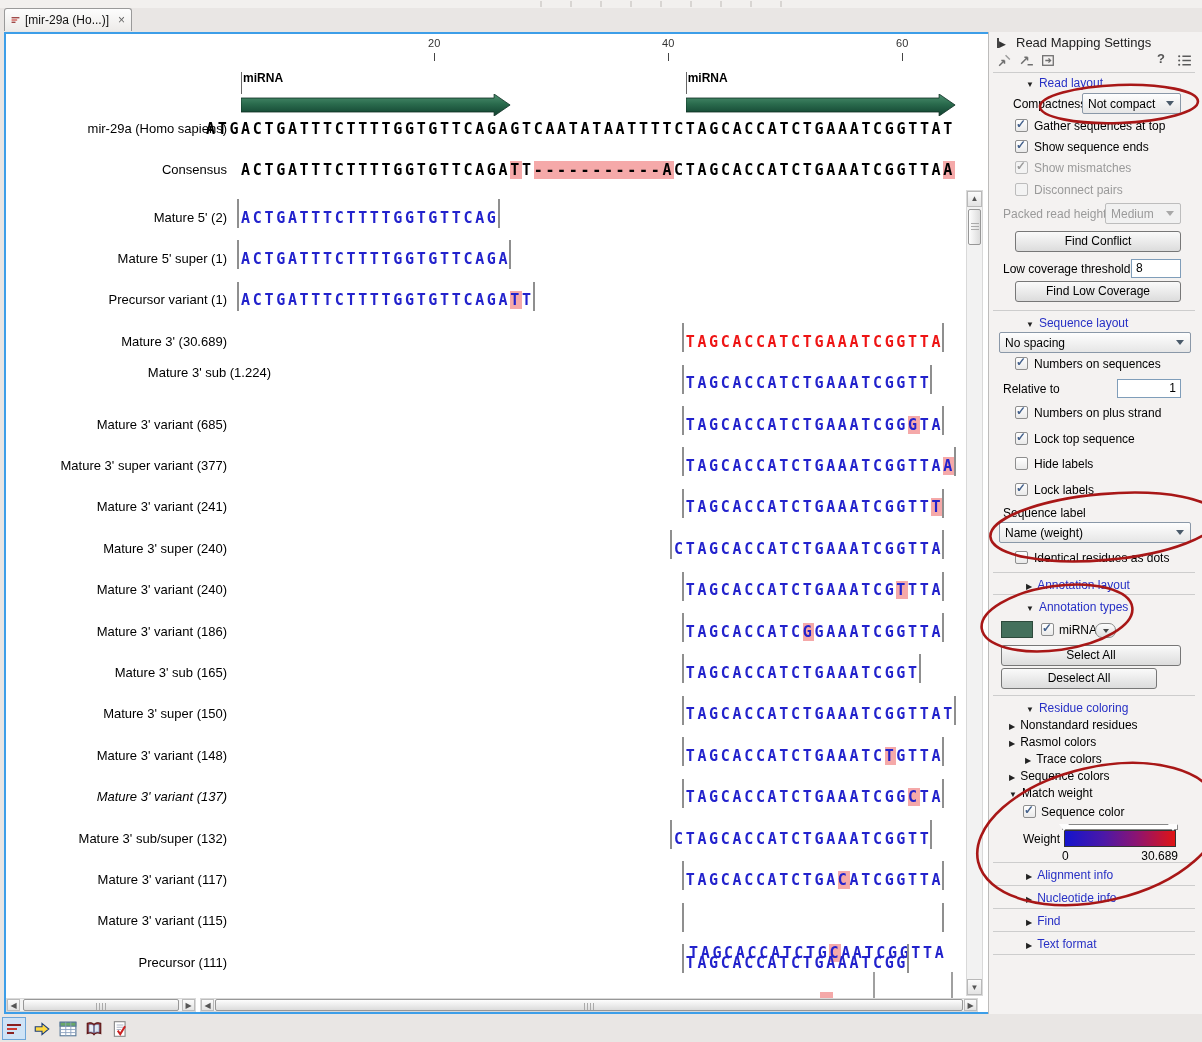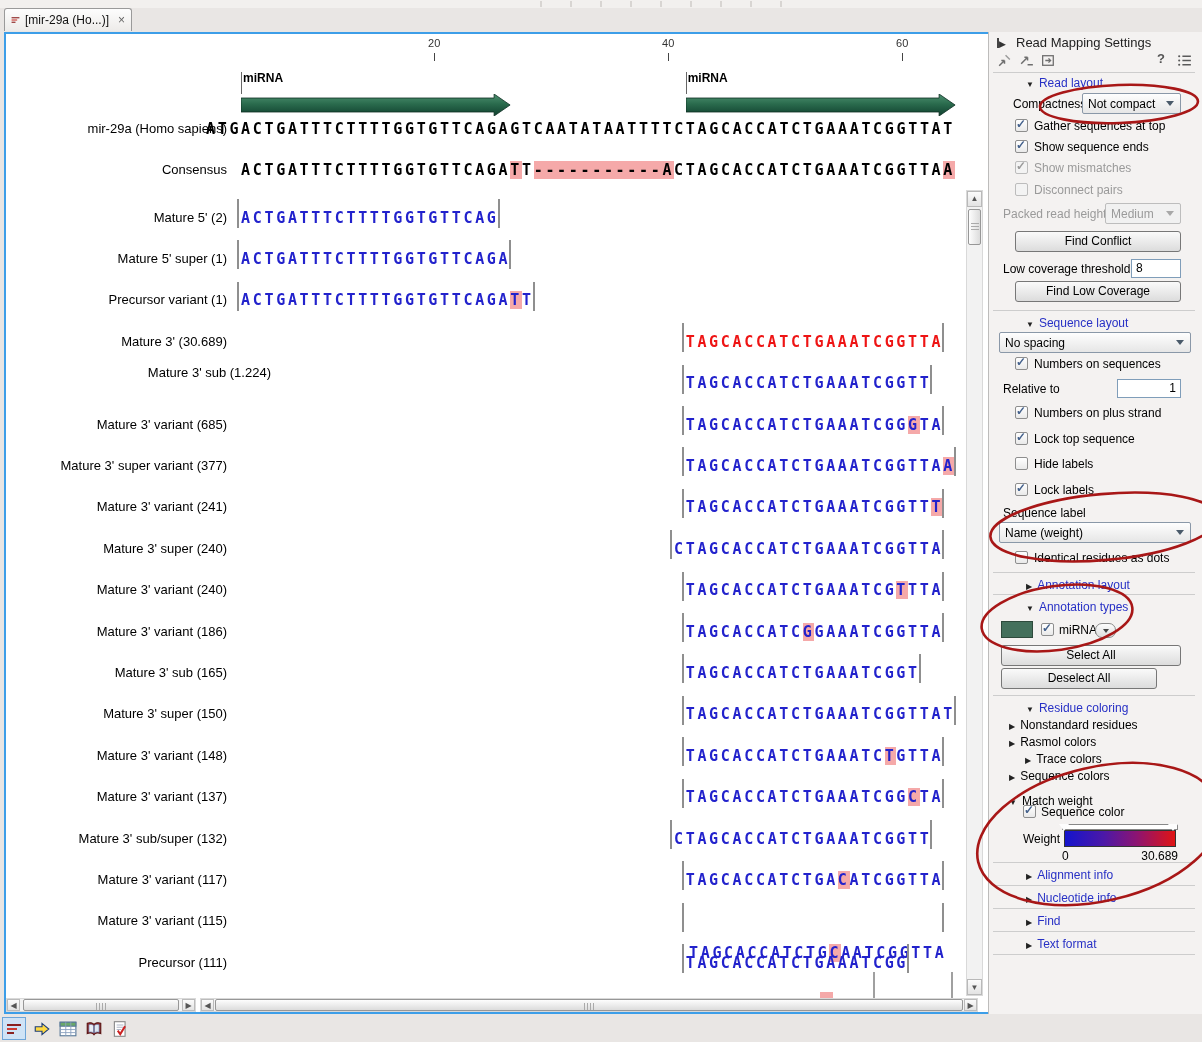--- a/index.html
+++ b/index.html
@@ -203,21 +203,21 @@
         <div class="endbar" style="left: 675.7px; top: 620.4px;"></div>
         <div class="endbar" style="left: 912.7px; top: 620.4px;"></div>
         <div class="row-label" style="top: 671.3px;">Mature 3' super (150)</div>
         <div class="seq" style="left: 679.7px; top: 671.3px;"><span>T</span><span>A</span><span>G</span><span>C</span><span>A</span><span>C</span><span>C</span><span>A</span><span>T</span><span>C</span><span>T</span><span>G</span><span>A</span><span>A</span><span>A</span><span>T</span><span>C</span><span>G</span><span>G</span><span>T</span><span>T</span><span>A</span><span>T</span></div>
         <div class="endbar" style="left: 675.7px; top: 661.8px;"></div>
         <div class="endbar" style="left: 947.8px; top: 661.8px;"></div>
         <div class="row-label" style="top: 712.7px;">Mature 3' variant (148)</div>
         <div class="seq" style="left: 679.7px; top: 712.7px;"><span>T</span><span>A</span><span>G</span><span>C</span><span>A</span><span>C</span><span>C</span><span>A</span><span>T</span><span>C</span><span>T</span><span>G</span><span>A</span><span>A</span><span>A</span><span>T</span><span>C</span><span class="hl">T</span><span>G</span><span>T</span><span>T</span><span>A</span></div>
         <div class="endbar" style="left: 675.7px; top: 703.2px;"></div>
         <div class="endbar" style="left: 936.1px; top: 703.2px;"></div>
-        <div class="row-label" style="top: 754.1px;">Mature 3' variant (137)</div>
+        <div class="row-label" style="top: 754.1px; font-style: italic;">Mature 3' variant (137)</div>
         <div class="seq" style="left: 679.7px; top: 754.1px;"><span>T</span><span>A</span><span>G</span><span>C</span><span>A</span><span>C</span><span>C</span><span>A</span><span>T</span><span>C</span><span>T</span><span>G</span><span>A</span><span>A</span><span>A</span><span>T</span><span>C</span><span>G</span><span>G</span><span class="hl">C</span><span>T</span><span>A</span></div>
         <div class="endbar" style="left: 675.7px; top: 744.6px;"></div>
         <div class="endbar" style="left: 936.1px; top: 744.6px;"></div>
         <div class="row-label" style="top: 795.5px;">Mature 3' sub/super (132)</div>
         <div class="seq" style="left: 668px; top: 795.5px;"><span>C</span><span>T</span><span>A</span><span>G</span><span>C</span><span>A</span><span>C</span><span>C</span><span>A</span><span>T</span><span>C</span><span>T</span><span>G</span><span>A</span><span>A</span><span>A</span><span>T</span><span>C</span><span>G</span><span>G</span><span>T</span><span>T</span></div>
         <div class="endbar" style="left: 664px; top: 786px;"></div>
         <div class="endbar" style="left: 924.4px; top: 786px;"></div>
         <div class="row-label" style="top: 836.9px;">Mature 3' variant (117)</div>
         <div class="seq" style="left: 679.7px; top: 836.9px;"><span>T</span><span>A</span><span>G</span><span>C</span><span>A</span><span>C</span><span>C</span><span>A</span><span>T</span><span>C</span><span>T</span><span>G</span><span>A</span><span class="hl">C</span><span>A</span><span>T</span><span>C</span><span>G</span><span>G</span><span>T</span><span>T</span><span>A</span></div>
         <div class="endbar" style="left: 675.7px; top: 827.4px;"></div>
@@ -363,21 +363,21 @@
     <div class="sec" style="left:6px;top:669px;">
       <span class="tri">▼</span><span>Residue coloring</span></div>
     <div class="subsec" style="left:20px;top:686px;">
       <span class="tri">▶</span><span>Nonstandard residues</span></div>
     <div class="subsec" style="left:20px;top:703px;">
       <span class="tri">▶</span><span>Rasmol colors</span></div>
     <div class="subsec" style="left:20px;top:720px;margin-left:16px;">
       <span class="tri">▶</span><span>Trace colors</span></div>
     <div class="subsec" style="left:20px;top:737px;">
       <span class="tri">▶</span><span>Sequence colors</span></div>
-    <div class="subsec" style="left:20px;top:754px;margin-top:8px;">
+    <div class="subsec" style="left:20px;top:754px;">
       <span class="tri">▼</span><span>Match weight</span></div>
     <span class="cb on" style="left:34px;top:773px;"></span>
     <span class="cb-label" style="left:52px;top:773px;">Sequence color</span>
     <span class="wlab" style="left:34px;top:800px;">Weight</span>
     <div class="wstrip"></div>
     <div class="wbar" id="weight-bar" style="background: linear-gradient(90deg, rgb(20, 20, 204), rgb(75, 24, 168) 35%, rgb(140, 20, 114) 65%, rgb(224, 20, 20));"></div>
     <div class="whandle" style="left:70px;"></div>
     <div class="whandle" style="left:179px;"></div>
     <span class="wlab" style="left:73px;top:817px;">0</span>
     <span class="wlab" style="left:131px;top:817px;width:58px;text-align:right;display:inline-block;">30.689</span>

